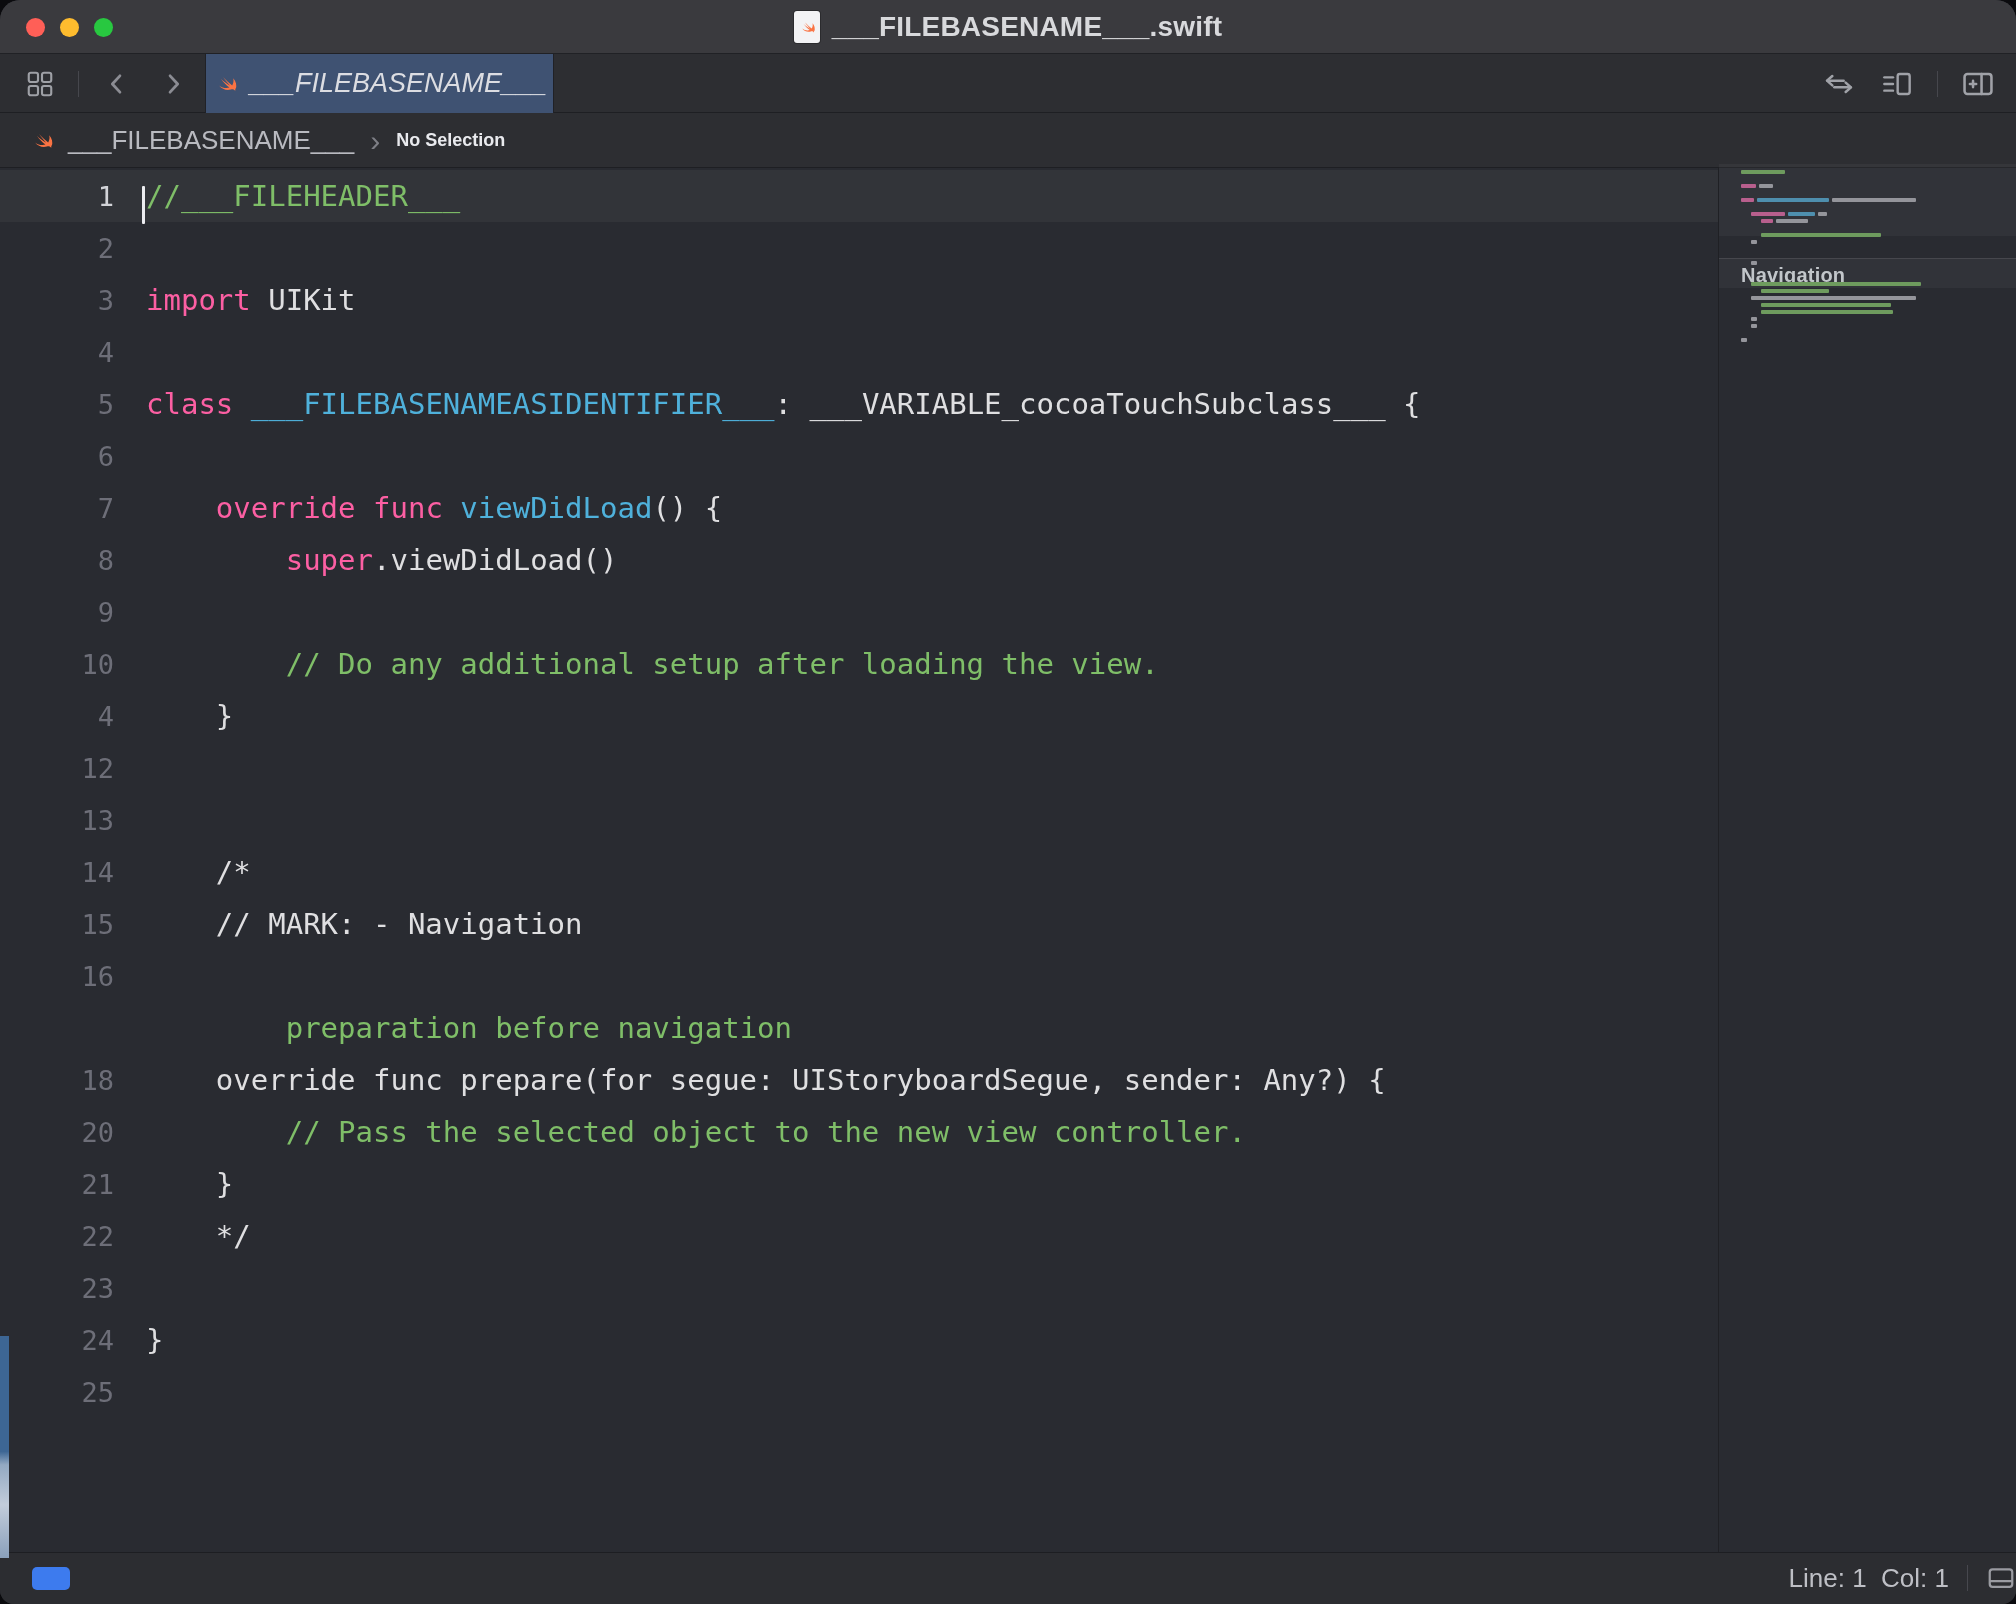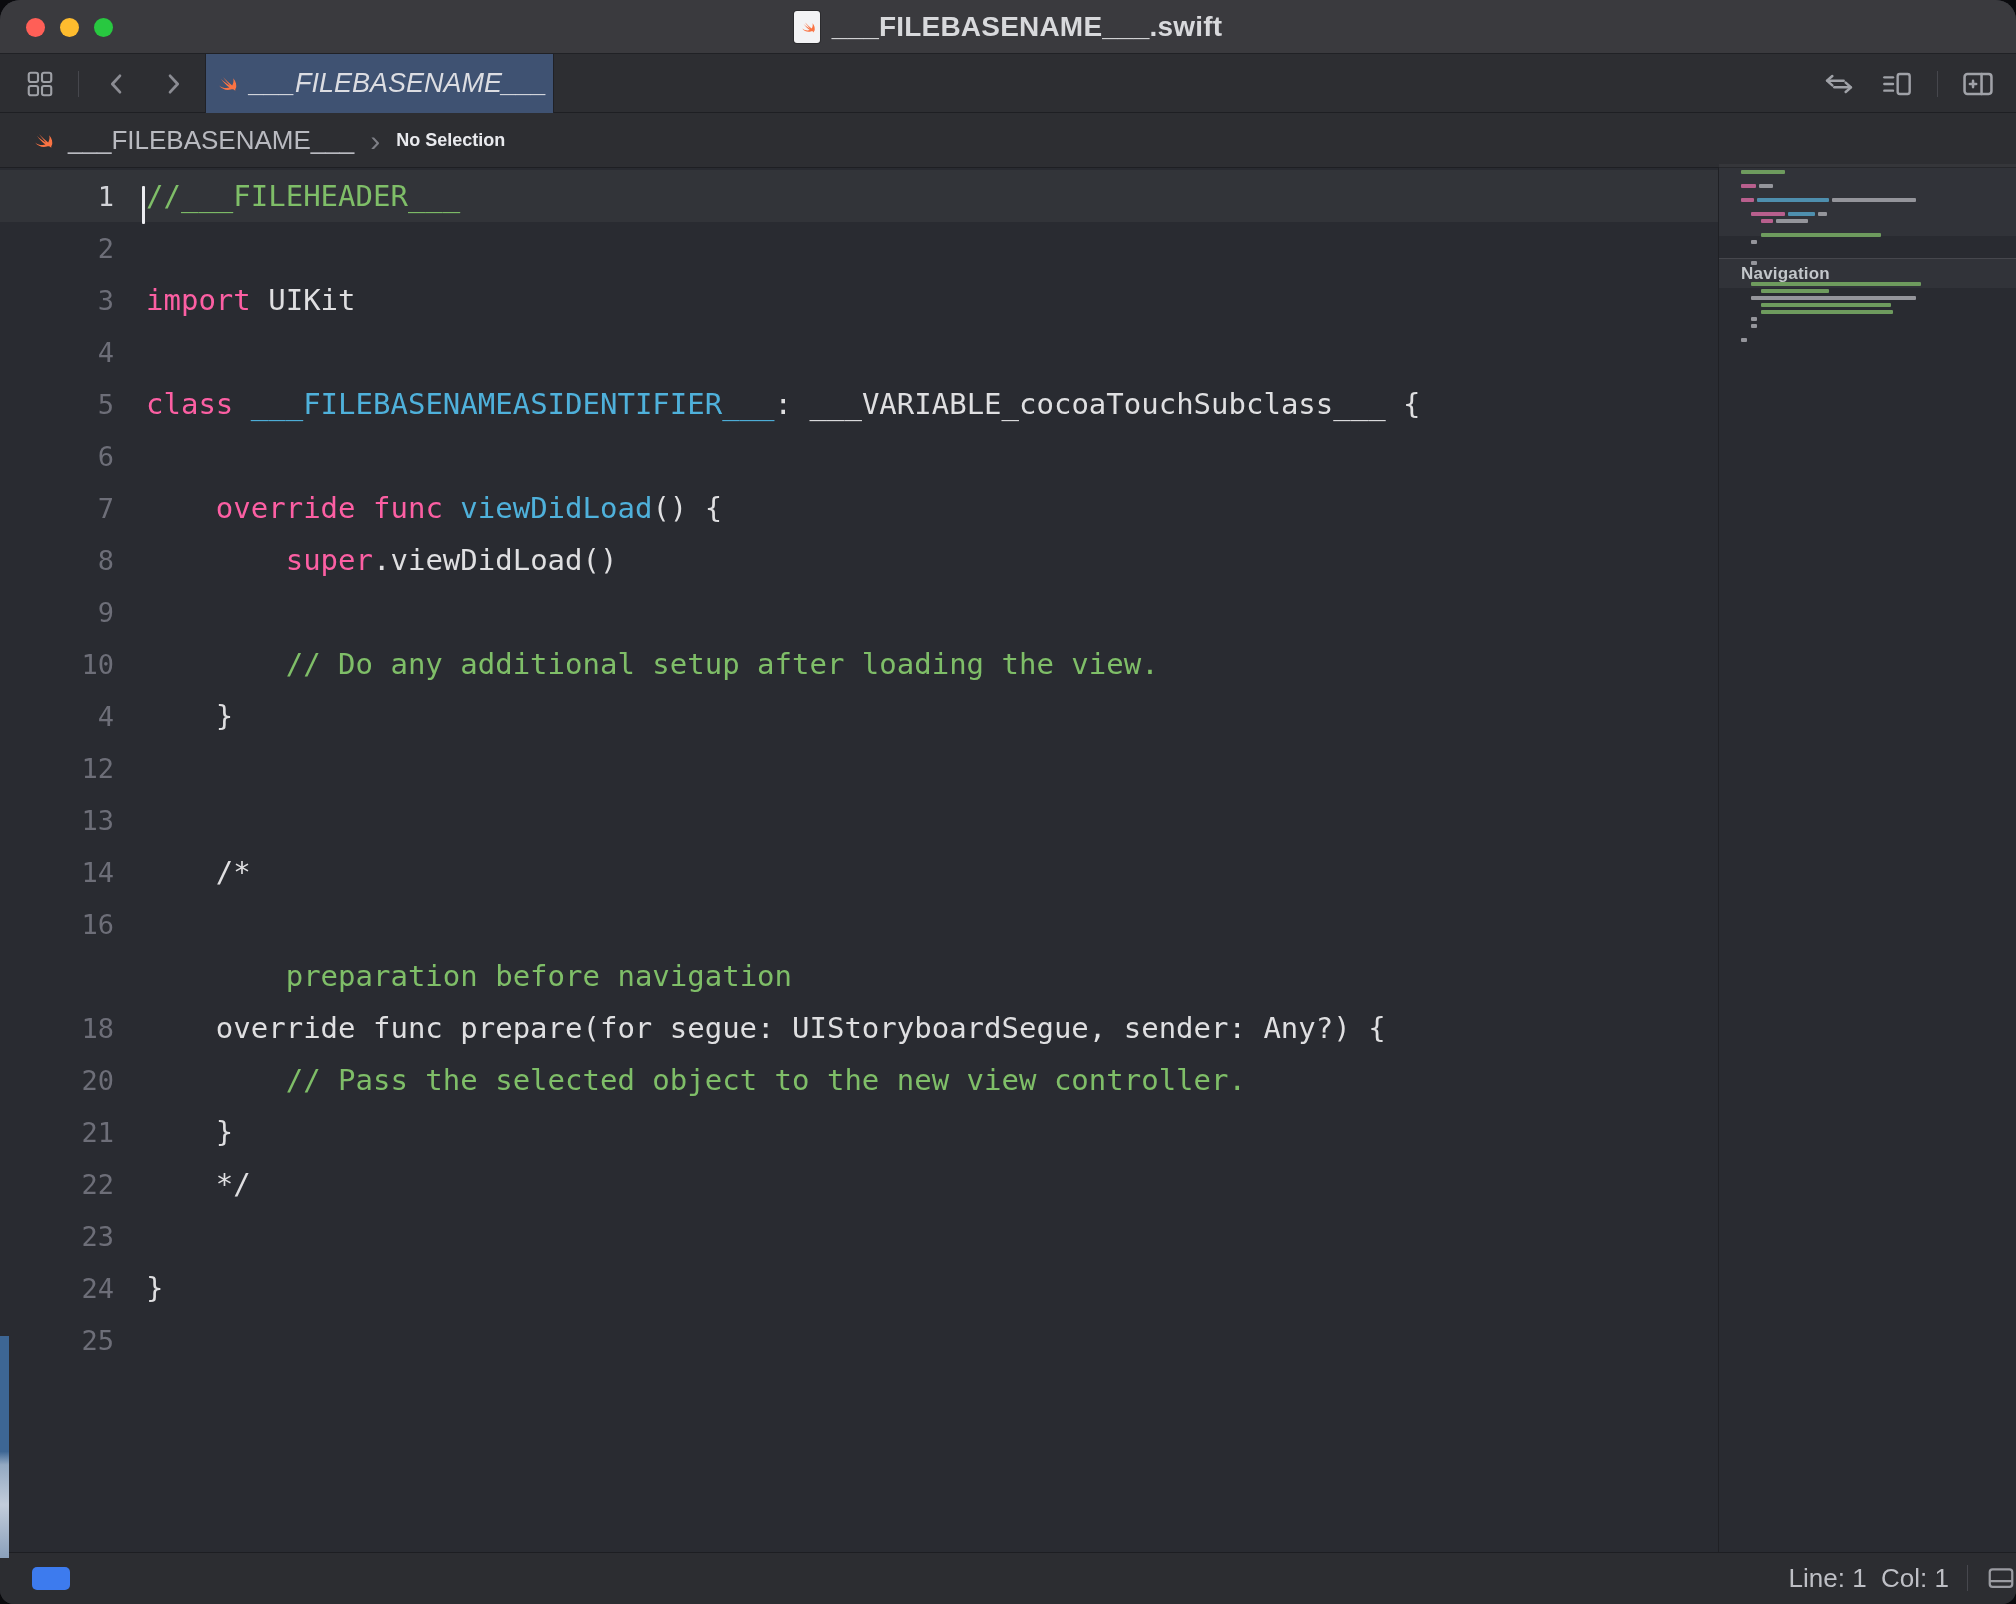--- a/index.html
+++ b/index.html
@@ -93,21 +93,21 @@
   .mm-content{position:absolute;left:22px;right:10px;top:0;height:100%}
   .mm-band{position:absolute;left:-22px;right:-10px;background:rgba(255,255,255,0.04)}
   .mm-band.one{top:-4px;height:72px}
   .mm-band.two{top:90px;height:30px;border-top:1px solid rgba(255,255,255,0.10)}
   .mm-row{position:absolute;display:flex;gap:3px;height:4px}
   .mm-bar{height:4px;border-radius:1px;flex:none}
   .mm-keyword{background:#B85F8D}
   .mm-comment{background:#6E9B5E}
   .mm-decl{background:#4E8FAE}
   .mm-plain{background:#94959B}
-  .mm-label{position:absolute;left:0;font-size:17px;color:#C2C6CA;font-weight:600;letter-spacing:.2px}
+  .mm-label{position:absolute;left:0;font-size:20px;color:#C2C6CA;font-weight:600;letter-spacing:.2px}
   
   .statusbar{
     position:absolute;left:0;bottom:0;width:100%;height:52px;
     background:var(--bg-statusbar);box-shadow:inset 0 1px 0 #1D1E22;
     display:flex;align-items:center;
   }
   .bp-indicator{margin-left:32px;width:38px;height:23px;border-radius:5px;background:var(--c-statusblue)}
   .status-spacer{flex:1}
   .line-col{font-size:26px;color:#BEBFC5;white-space:pre}
   .status-div{width:1px;height:26px;background:#47484E;margin:0 18px}
@@ -225,20 +225,21 @@
         <div class="code-row"><div class="gutter">5</div><div class="code-text"><span class="tok-keyword">class</span><span class="tok-plain"> </span><span class="tok-decl">___FILEBASENAMEASIDENTIFIER___</span><span class="tok-plain">: ___VARIABLE_cocoaTouchSubclass___ {</span></div></div>
         <div class="code-row"><div class="gutter">6</div><div class="code-text"></div></div>
         <div class="code-row"><div class="gutter">7</div><div class="code-text"><span class="tok-plain">    </span><span class="tok-keyword">override</span><span class="tok-plain"> </span><span class="tok-keyword">func</span><span class="tok-plain"> </span><span class="tok-decl">viewDidLoad</span><span class="tok-plain">() {</span></div></div>
         <div class="code-row"><div class="gutter">8</div><div class="code-text"><span class="tok-plain">        </span><span class="tok-keyword">super</span><span class="tok-plain">.viewDidLoad()</span></div></div>
         <div class="code-row"><div class="gutter">9</div><div class="code-text"></div></div>
         <div class="code-row"><div class="gutter">10</div><div class="code-text"><span class="tok-plain">        </span><span class="tok-comment">// Do any additional setup after loading the view.</span></div></div>
         <div class="code-row"><div class="gutter">4</div><div class="code-text"><span class="tok-plain">    }</span></div></div>
         <div class="code-row"><div class="gutter">12</div><div class="code-text"></div></div>
         <div class="code-row"><div class="gutter">13</div><div class="code-text"></div></div>
         <div class="code-row"><div class="gutter">14</div><div class="code-text"><span class="tok-plain">    /*</span></div></div>
+        <div class="code-row"><div class="gutter">15</div><div class="code-text"><span class="tok-plain">    // MARK: - Navigation</span></div></div>
         <div class="code-row"><div class="gutter">16</div><div class="code-text"></div></div>
         <div class="code-row"><div class="gutter"></div><div class="code-text"><span class="tok-plain">        </span><span class="tok-comment">preparation before navigation</span></div></div>
         <div class="code-row"><div class="gutter">18</div><div class="code-text"><span class="tok-plain">    override func prepare(for segue: UIStoryboardSegue, sender: Any?) {</span></div></div>
         <div class="code-row"><div class="gutter">20</div><div class="code-text"><span class="tok-plain">        </span><span class="tok-comment">// Pass the selected object to the new view controller.</span></div></div>
         <div class="code-row"><div class="gutter">21</div><div class="code-text"><span class="tok-plain">    }</span></div></div>
         <div class="code-row"><div class="gutter">22</div><div class="code-text"><span class="tok-plain">    */</span></div></div>
         <div class="code-row"><div class="gutter">23</div><div class="code-text"></div></div>
         <div class="code-row"><div class="gutter">24</div><div class="code-text"><span class="tok-plain">}</span></div></div>
         <div class="code-row"><div class="gutter">25</div><div class="code-text"></div></div>
       </div>

